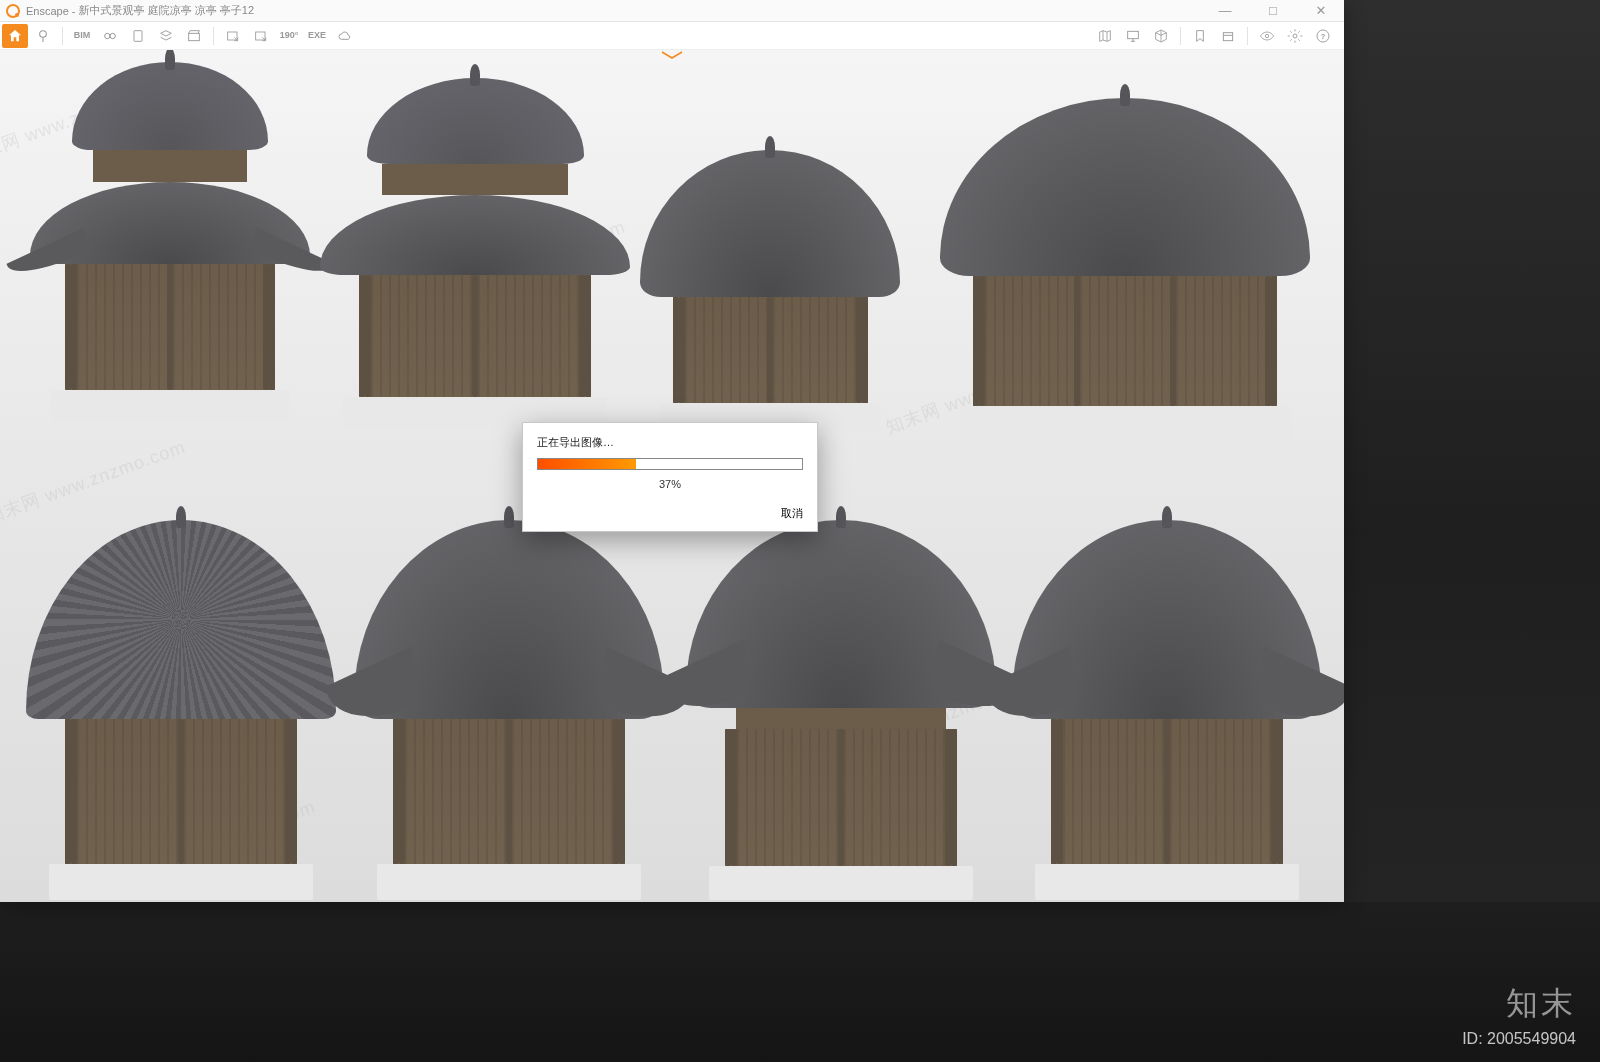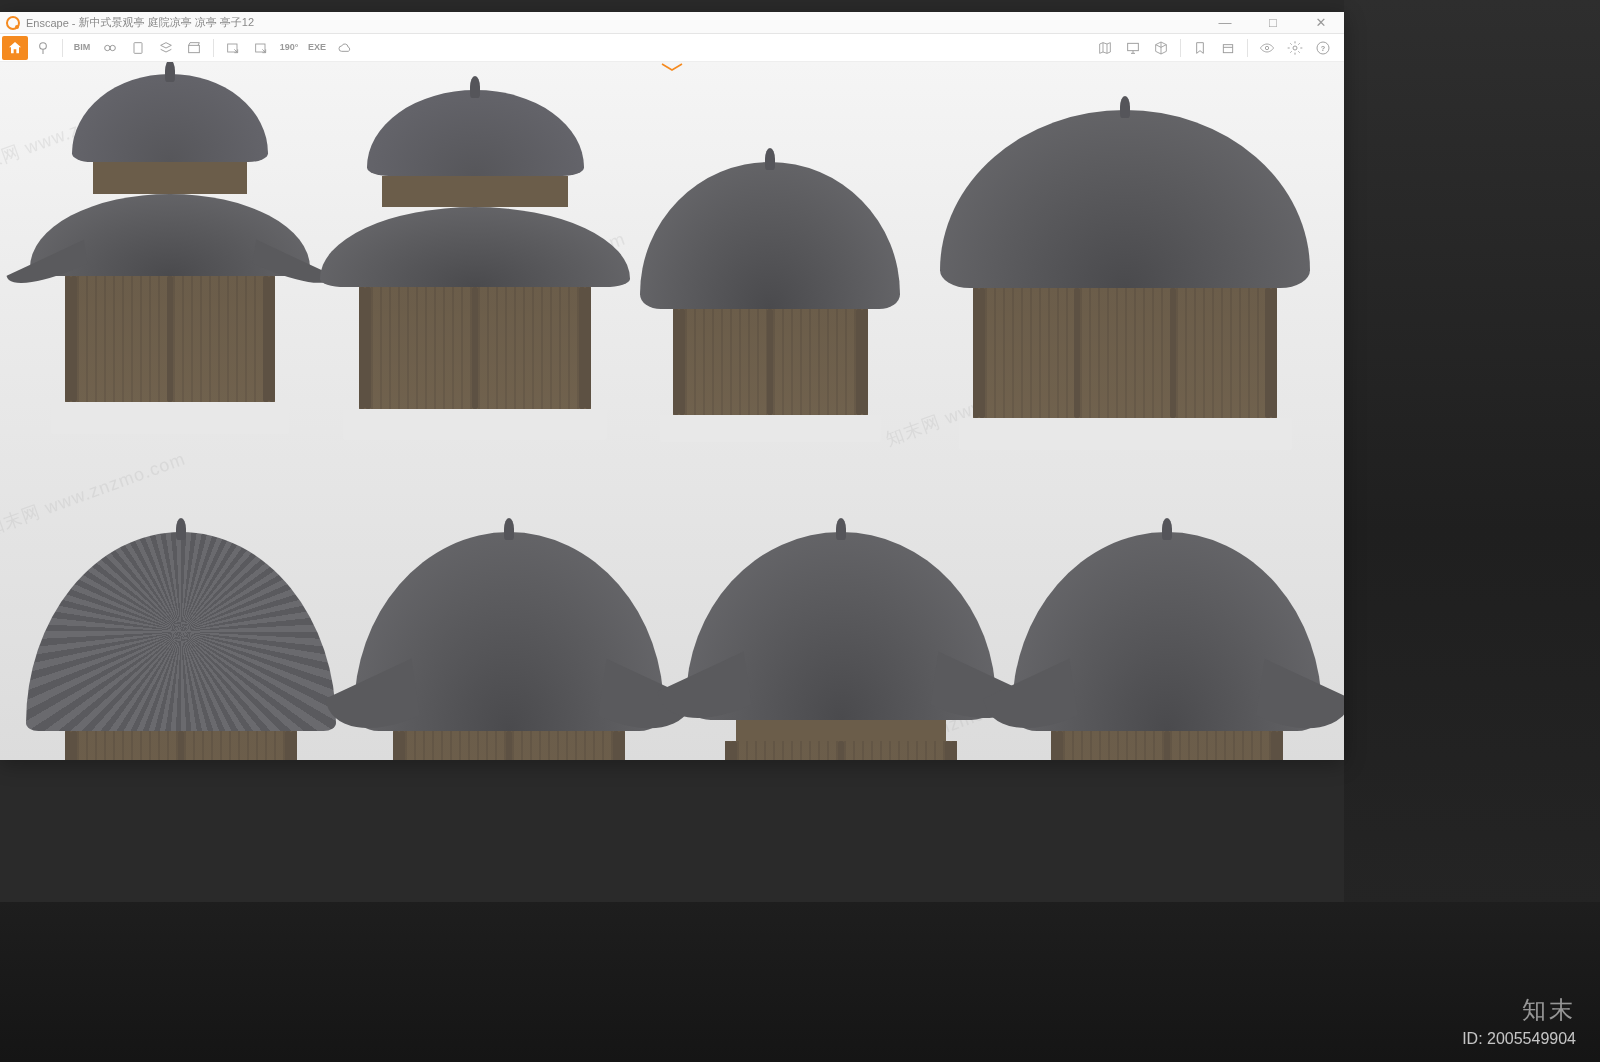--- a/index.html
+++ b/index.html
@@ -6,23 +6,23 @@
 body {
   width: 1600px;
   height: 1062px;
   font-family: "Microsoft YaHei", Arial, sans-serif;
   background: #2a2a2a;
   overflow: hidden;
   position: relative;
 }
 .app-window {
   position: absolute;
-  top: 12px; left: 0;
+  top: 0; left: 0;
   width: 1344px;
-  height: 748px;
+  height: 902px;
   background: #fff;
   display: flex;
   flex-direction: column;
   box-shadow: 0 4px 20px rgba(0,0,0,0.3);
 }
 .titlebar {
   height: 22px;
   background: #fafafa;
   border-bottom: 1px solid #e5e5e5;
   display: flex;
@@ -176,21 +176,21 @@
   font-size: 18px;
   letter-spacing: 1px;
   transform: rotate(-20deg);
   white-space: nowrap;
   pointer-events: none;
 }
 .brand-mark {
   position: absolute;
   right: 24px; bottom: 36px;
   color: rgba(255,255,255,0.55);
-  font-size: 24px;
+  font-size: 32px;
   letter-spacing: 3px;
   font-weight: 400;
   text-align: right;
 }
 .brand-id {
   position: absolute;
   right: 24px; bottom: 14px;
   color: rgba(255,255,255,0.75);
   font-size: 16px;
 }
@@ -464,17 +464,25 @@
       <div class="pav-body">
           <span class="col"></span>
           <span class="mid"></span>
           <span class="col"></span>
           <span class="mid"></span>
           <span class="col"></span>
         </div>
       <div class="pav-base"></div>
     </div>
 
+    <div class="export-dialog">
+      <div class="dlg-title">正在导出图像…</div>
+      <div class="progress-track">
+        <div class="progress-fill" style="width:37%"></div>
+      </div>
+      <div class="dlg-pct">37%</div>
+      <div class="dlg-cancel">取消</div>
+    </div>
   </div>
 </div>
 
 <div class="brand-mark">知末</div>
 <div class="brand-id">ID: 2005549904</div>
 
 </body></html>

